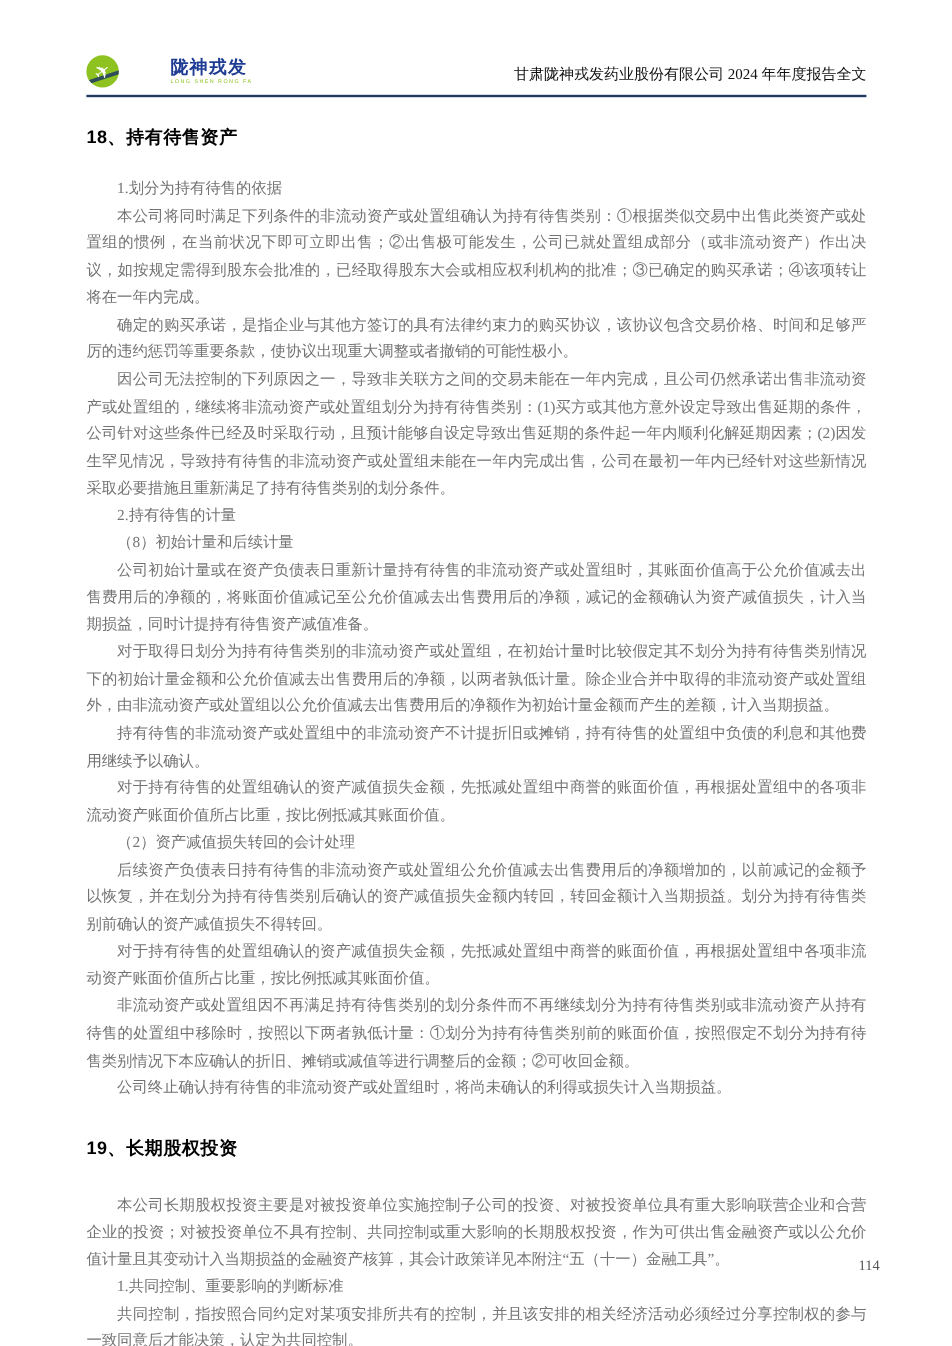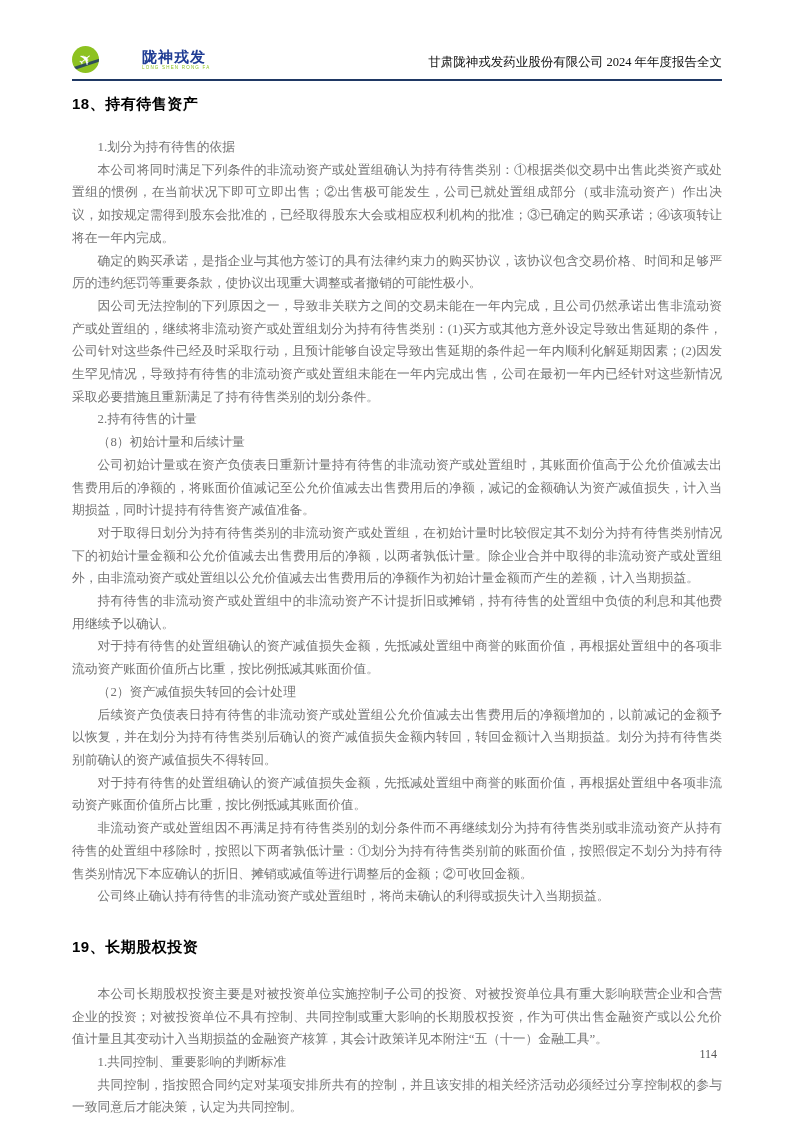--- a/index.html
+++ b/index.html
@@ -88,21 +88,21 @@
   }
   
   .content {
     margin-top: 0;
   }
   .section-heading {
     font-family: "Liberation Sans", "DejaVu Sans", sans-serif;
     font-weight: bold;
     font-size: 15px;
     color: #000000;
-    margin: 14px 0 0 0;
+    margin: 24px 0 0 0;
     letter-spacing: 0.5px;
   }
   .section-body {
     margin-top: 22px;
   }
   .section-body p {
     margin: 0;
     font-size: 12.8px;
     line-height: 22.7px;
     text-indent: 2em;
@@ -113,21 +113,21 @@
   }
   .section--19 {
     margin-top: 30px;
   }
   .section--19 .section-body {
     margin-top: 26px;
   }
   
   .page-number {
     position: absolute;
-    right: 76px;
+    right: 60px;
     bottom: 60px;
     font-size: 12px;
     color: #555555;
   }
 </style>
 </head>
 <body>
 
 <div class="page">
 

